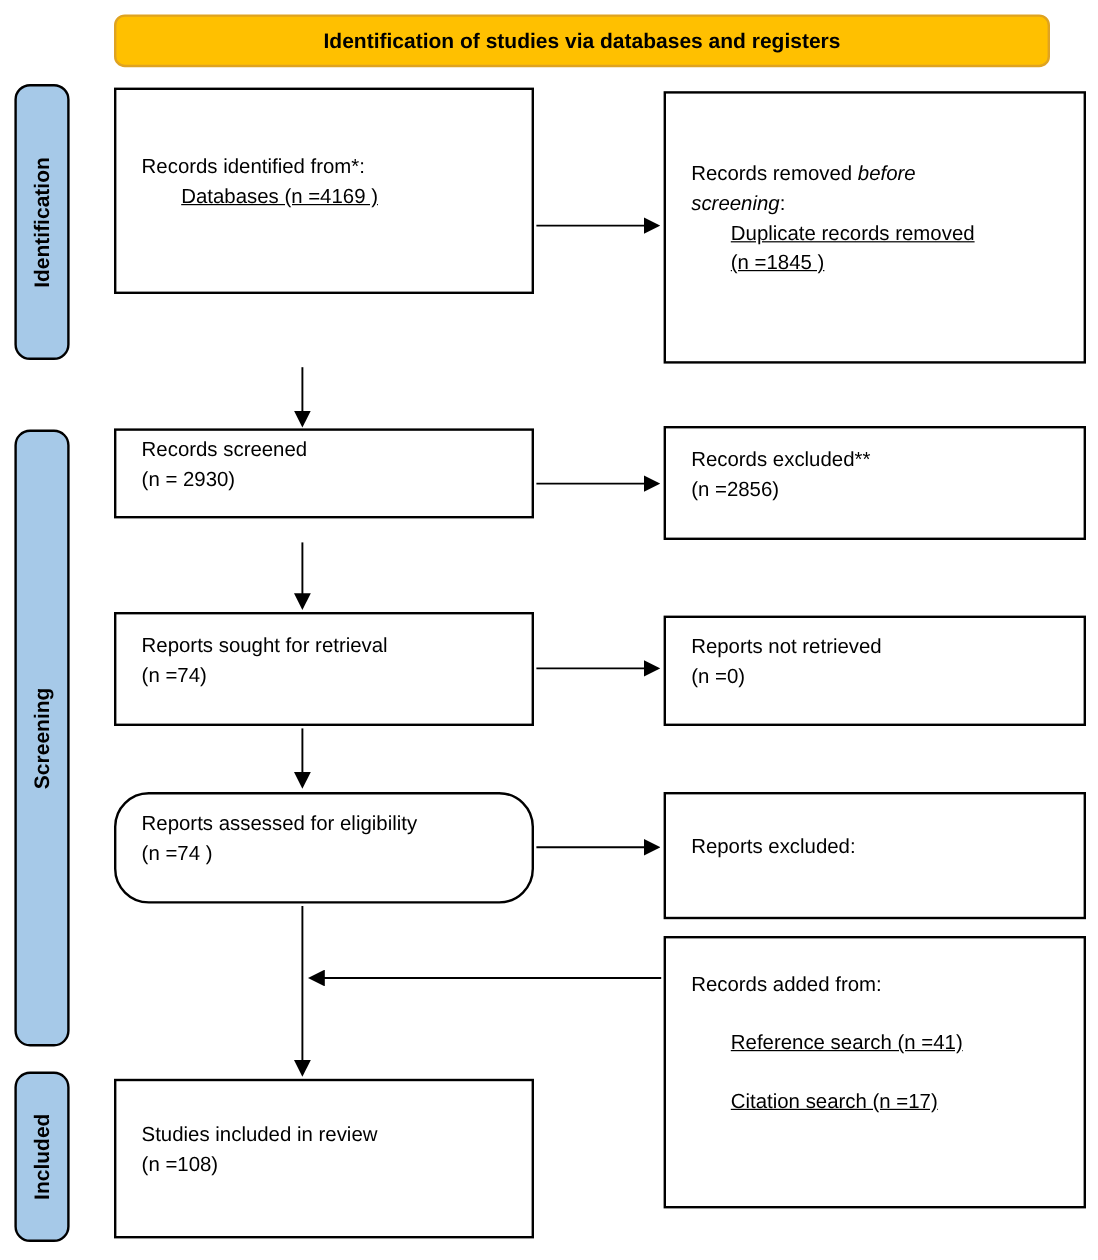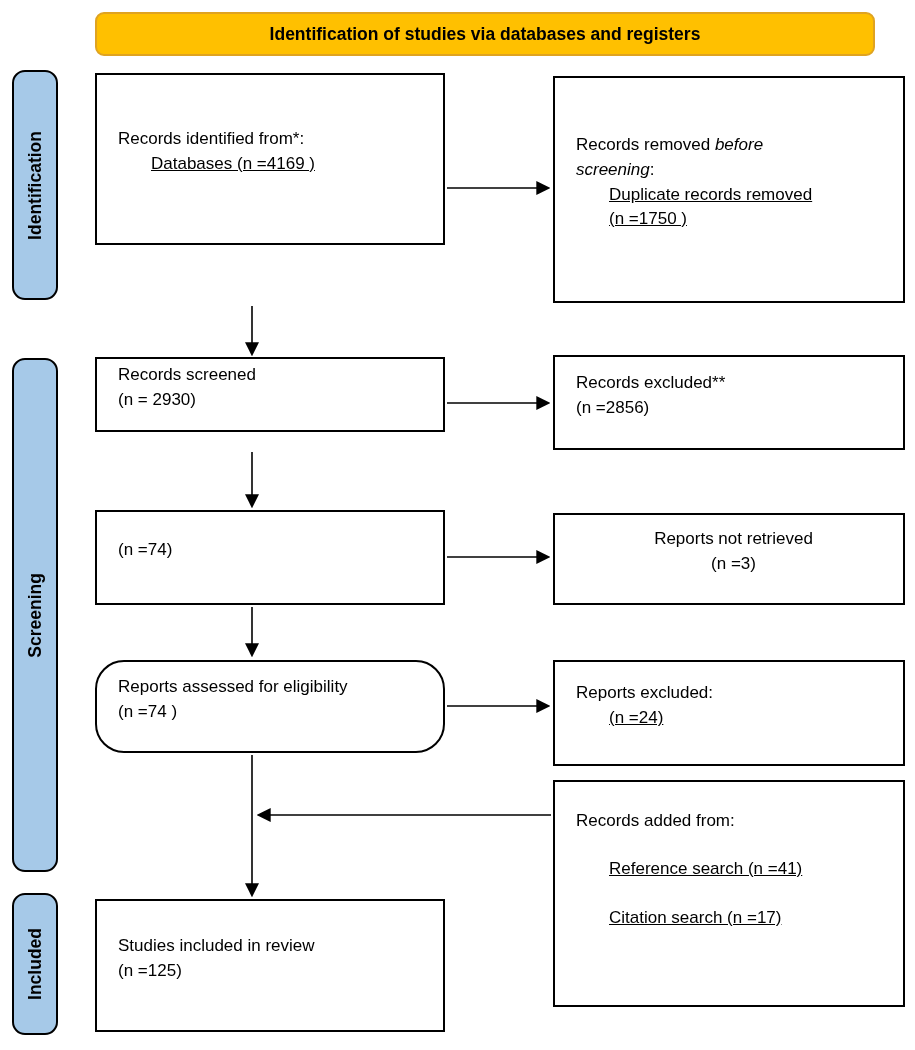--- a/index.html
+++ b/index.html
@@ -45,21 +45,21 @@
   .col-right { left:553px; width:352px; }
 
   .box-records-identified   { top:73px;  height:172px; }
   .box-records-screened     { top:357px; height:75px;  }
   .box-reports-sought       { top:510px; height:95px;  }
   .box-reports-assessed     { top:660px; height:93px;border-radius:29px;  }
   .box-studies-included     { top:899px; height:133px;justify-content:center; }
 
   .box-records-removed      { top:76px;  height:227px; }
   .box-records-excluded     { top:355px; height:95px;  }
-  .box-reports-not-retrieved{ top:513px; height:92px;text-align:center;  }
+  .box-reports-not-retrieved{ top:513px; height:92px;  }
   .box-reports-excluded     { top:660px; height:106px;  }
   .box-records-added        { top:780px; height:227px; padding-bottom:58px;gap:24px; }
 
   .arrows { position:absolute; left:0; top:0; pointer-events:none; }
   .arrows line { stroke:#000; stroke-width:1.6; }
 </style>
 </head>
 <body>
 
 <div class="canvas">
@@ -82,53 +82,53 @@
     <div class="line">Records identified from*:</div>
     <div class="line indent">Databases (n =4169 )</div>
   </div>
 
   <div class="box col-left box-records-screened">
     <div class="line">Records screened</div>
     <div class="line">(n = 2930)</div>
   </div>
 
   <div class="box col-left box-reports-sought">
+    <div class="line">Reports sought for retrieval</div>
     <div class="line">(n =74)</div>
   </div>
 
   <div class="box col-left box-reports-assessed">
     <div class="line">Reports assessed for eligibility</div>
     <div class="line">(n =74 )</div>
   </div>
 
   <div class="box col-left box-studies-included">
     <div class="line">Studies included in review</div>
-    <div class="line">(n =125)</div>
+    <div class="line">(n =108)</div>
   </div>
 
   <div class="box col-right box-records-removed">
     <div class="line"><span>Records removed </span><span class="it">before</span></div>
     <div class="line"><span class="it">screening</span><span>:</span></div>
     <div class="line indent">Duplicate records removed</div>
-    <div class="line indent">(n =1750 )</div>
+    <div class="line indent">(n =1845 )</div>
   </div>
 
   <div class="box col-right box-records-excluded">
     <div class="line">Records excluded**</div>
     <div class="line">(n =2856)</div>
   </div>
 
   <div class="box col-right box-reports-not-retrieved">
     <div class="line">Reports not retrieved</div>
-    <div class="line">(n =3)</div>
+    <div class="line">(n =0)</div>
   </div>
 
   <div class="box col-right box-reports-excluded">
     <div class="line">Reports excluded:</div>
-    <div class="line indent">(n =24)</div>
   </div>
 
   <div class="box col-right box-records-added">
     <div class="line">Records added from:</div>
     <div class="line indent">Reference search (n =41)</div>
     <div class="line indent">Citation search (n =17)</div>
   </div>
 
   <svg class="arrows" width="915" height="1050" viewBox="0 0 915 1050" aria-hidden="true">
     <defs>

